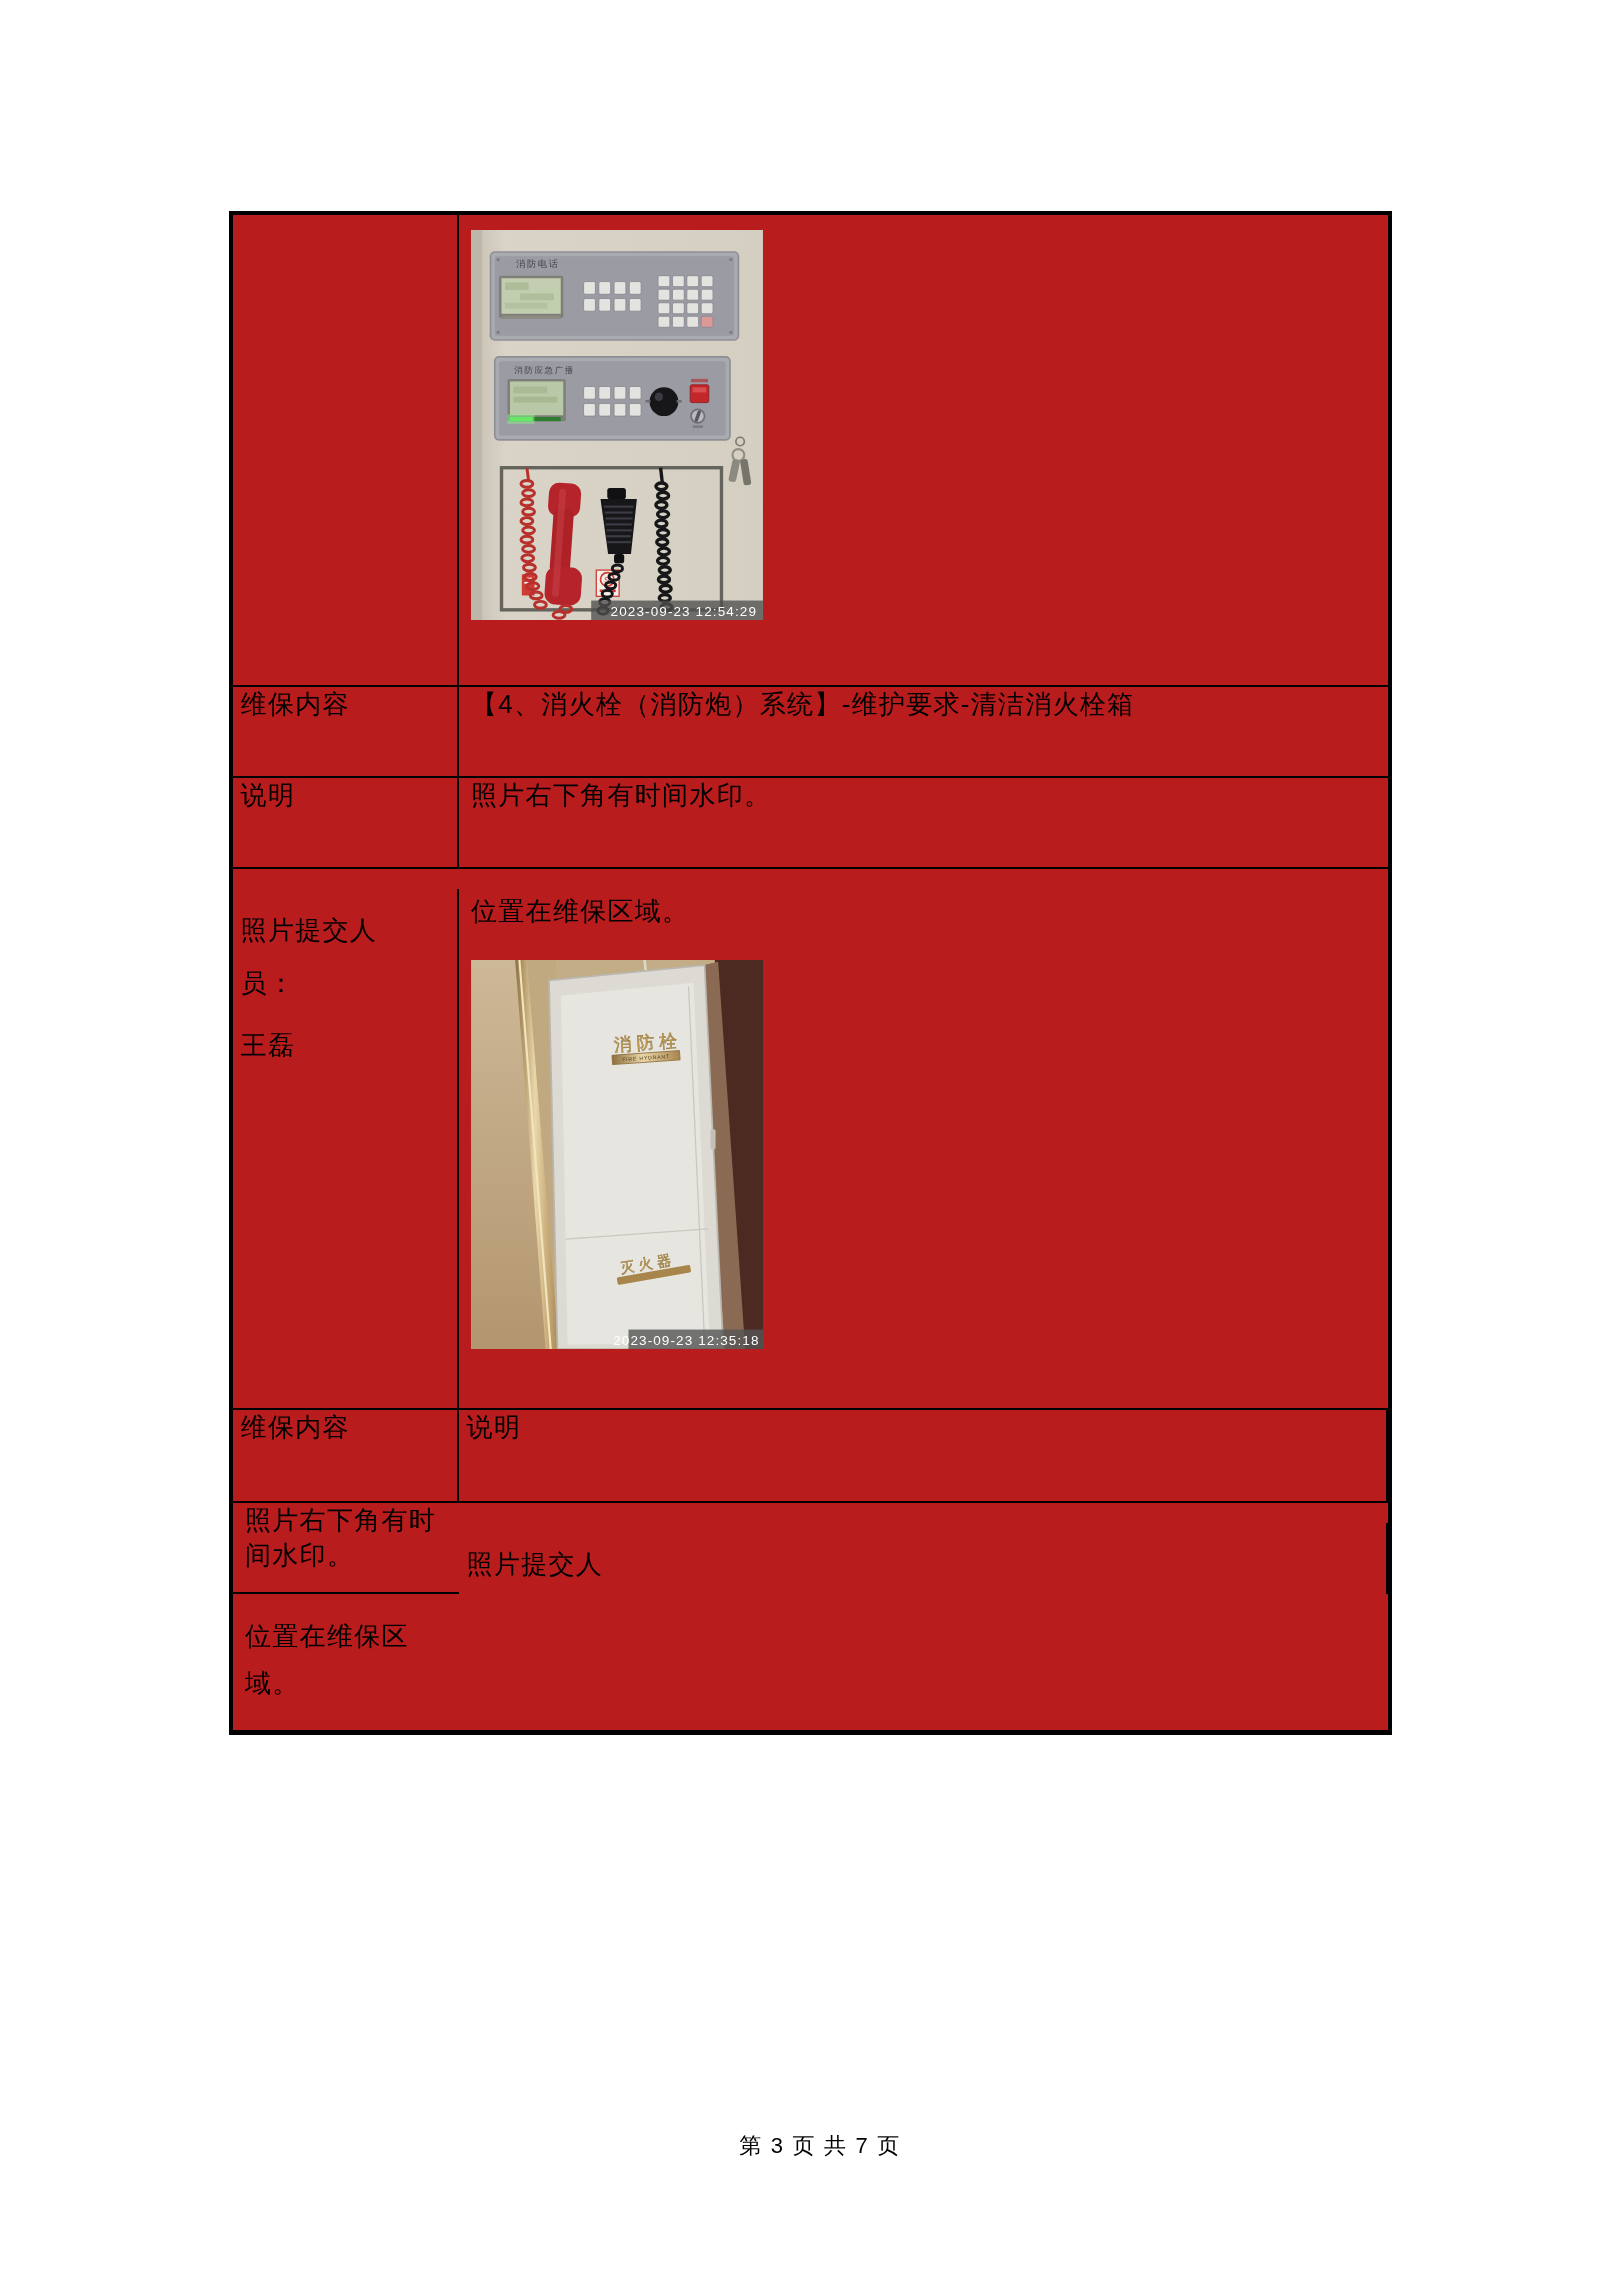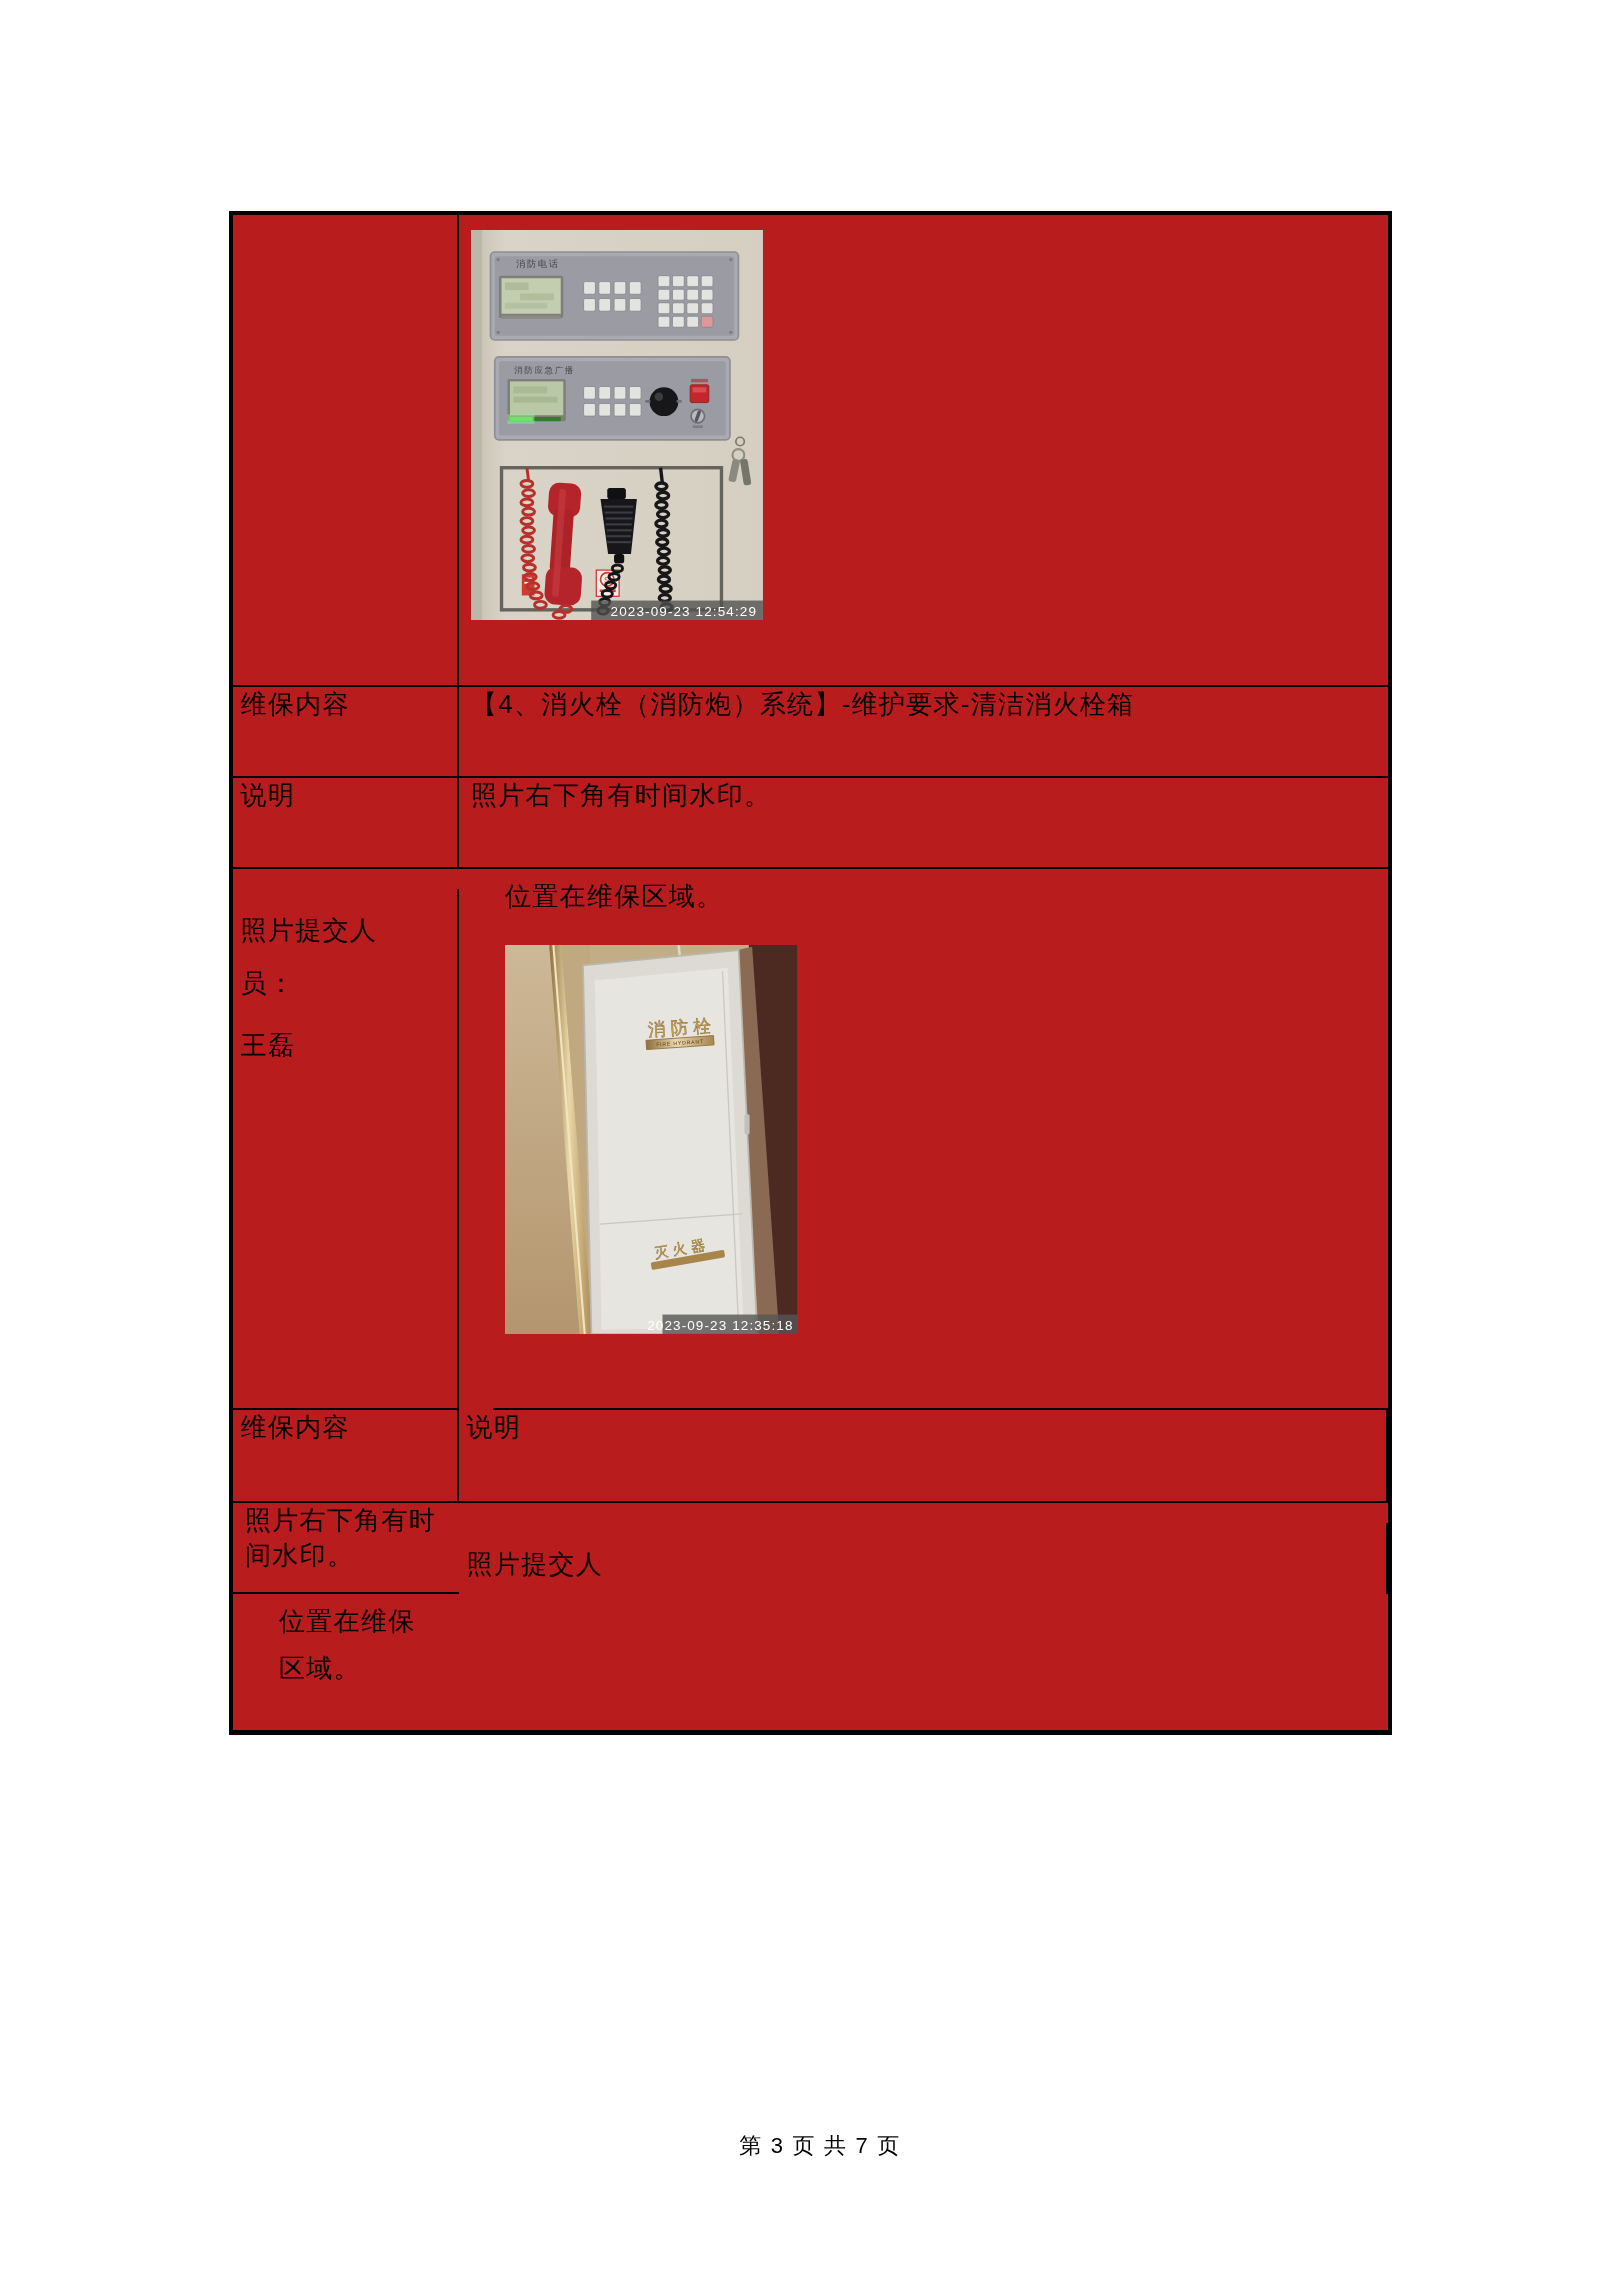--- a/index.html
+++ b/index.html
@@ -28,21 +28,21 @@
     font-size:26px;
     letter-spacing:1.3px;
     overflow:hidden;
   }
   .cell.colR { border-right:0; padding-left:12px; padding-right:20px; }
   .cell.colL { padding-left:7.6px; padding-right:3.4px; }
   .cell.rowLast { border-bottom:0; }
   .vcenter { display:flex; align-items:flex-start; }
   .multiline { padding-top:15px; line-height:53px;margin-top:20px; }
   .multiline .submitter-name { margin-top:9.3px; }
-  .topalign { padding-top:4px; line-height:47px;margin-left:34px; }
+  .topalign { padding-top:19px; line-height:47px; }
   .photo { display:block; }
   .photo-panel { margin-top:15px; }
   .photo-door { margin-top:24.5px; }
   .page-footer {
     position:absolute; left:8px; top:2131px; width:100%;
     text-align:center; font-size:22px; letter-spacing:1.7px;
   }
   svg text { font-family:"Liberation Sans","DejaVu Sans",sans-serif; }
 </style>
 </head>

